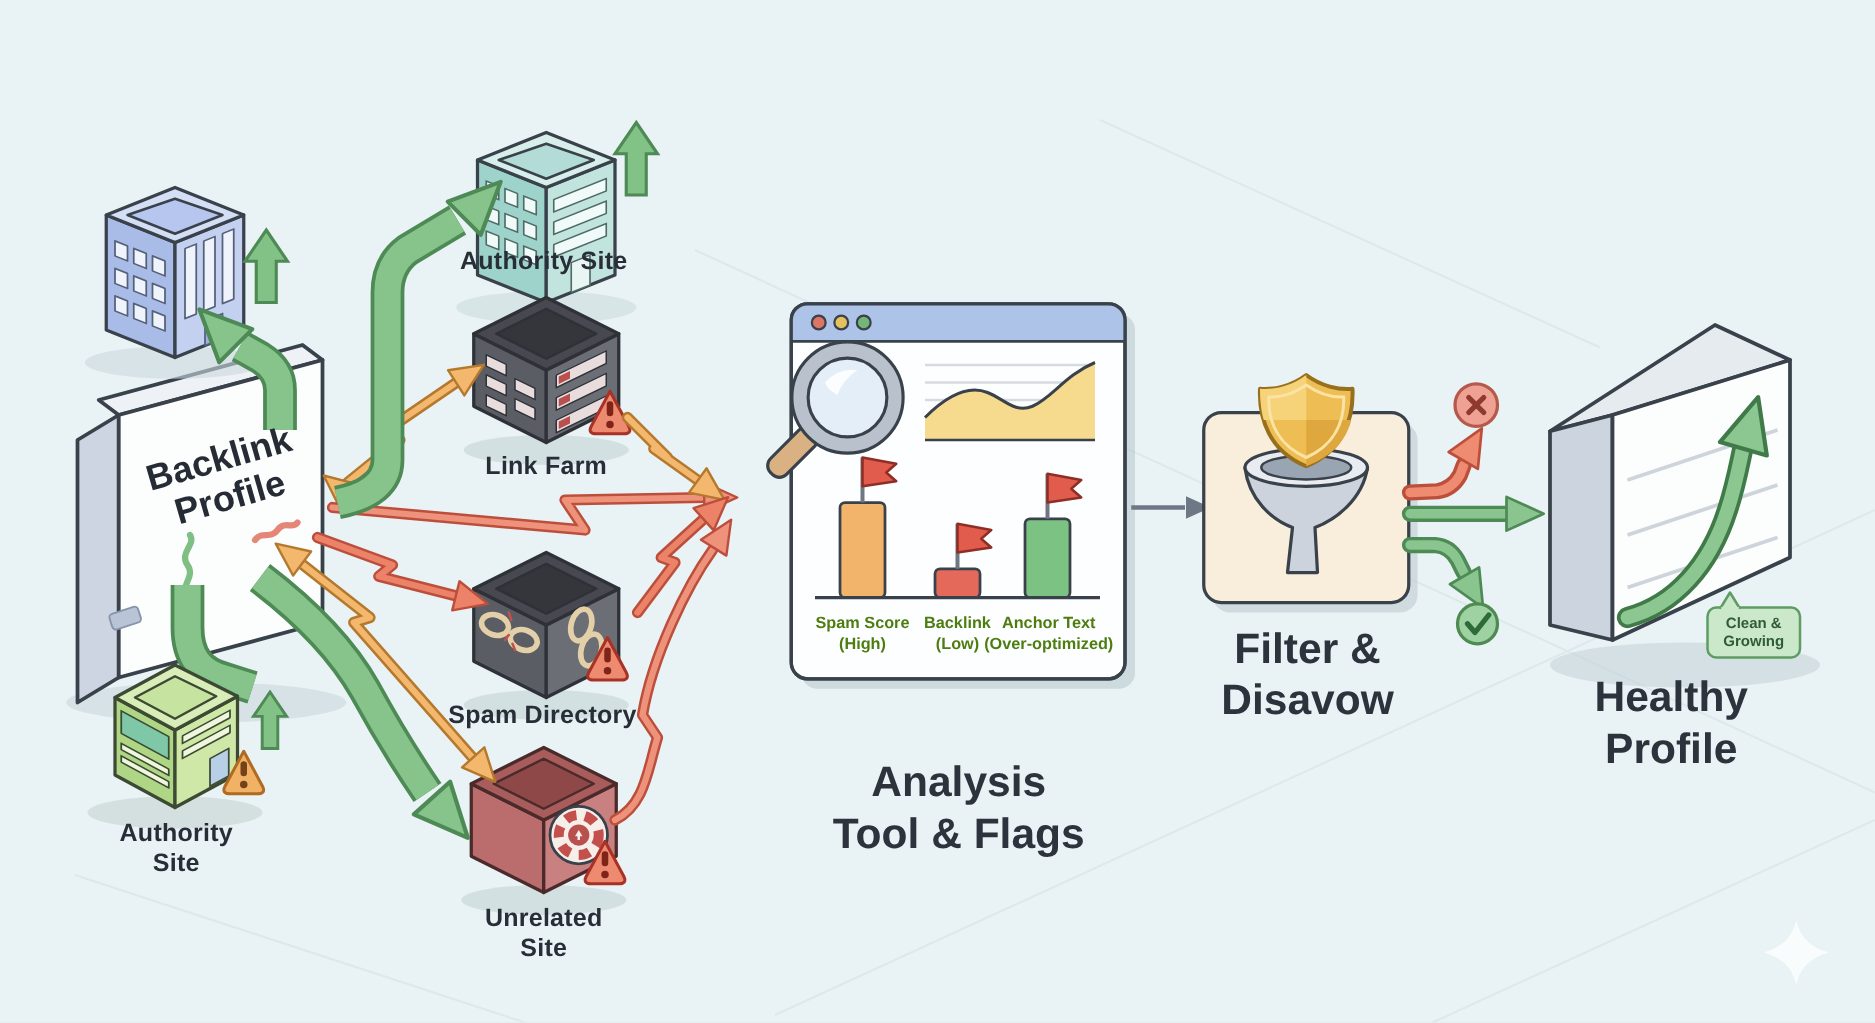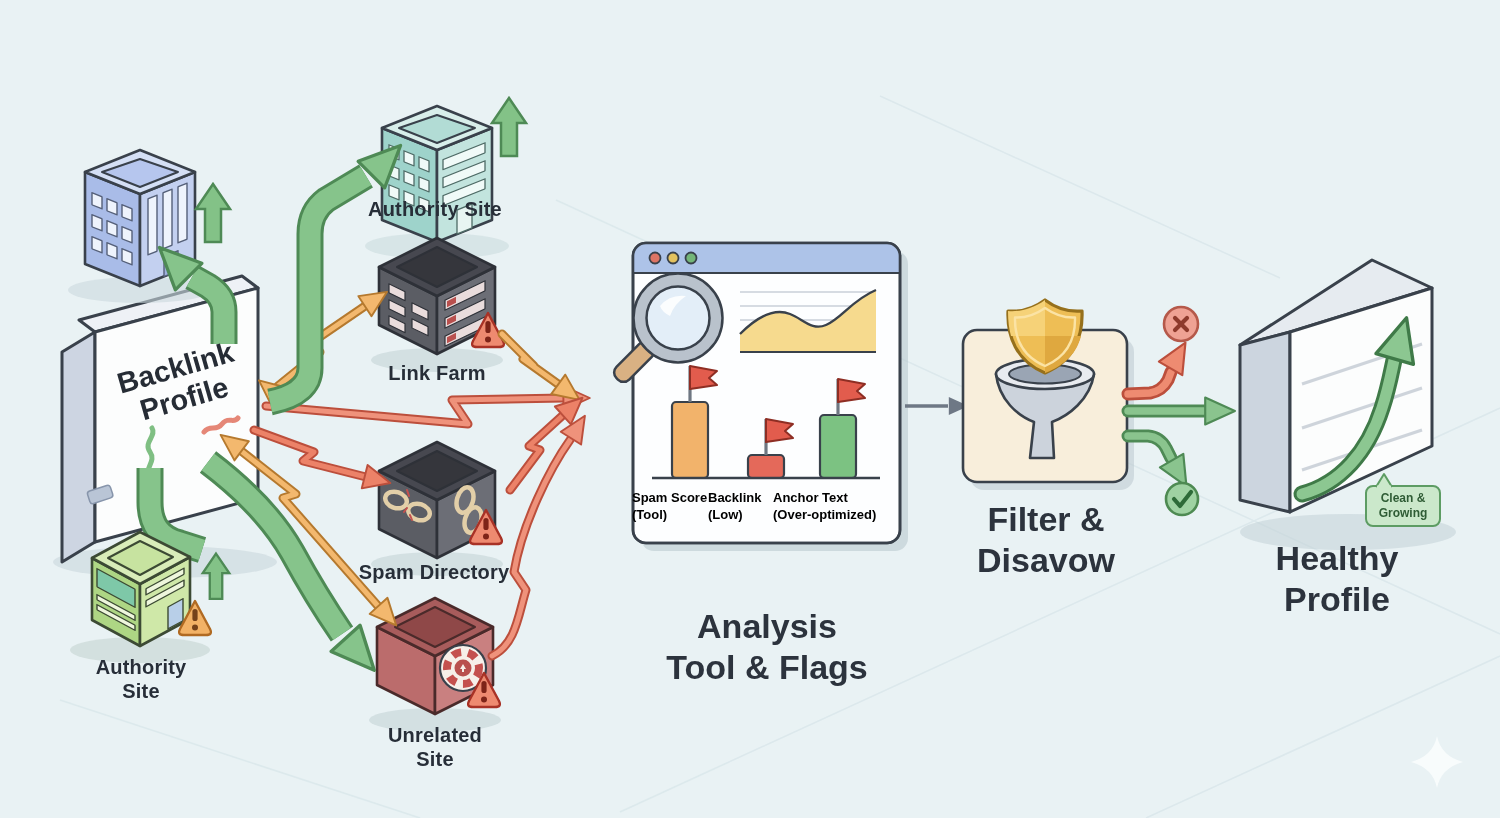--- a/index.html
+++ b/index.html
@@ -3,21 +3,21 @@
 <meta charset="utf-8">
 <style>
   html,body{margin:0;padding:0;background:#dfe9ec;}
   #stage{position:relative;width:1500px;height:818px;background:#e9f2f4;overflow:hidden;
          font-family:"Liberation Sans",sans-serif;}
   svg{position:absolute;left:0;top:0;}
   .lbl{position:absolute;color:#272e38;text-align:center;line-height:1.18;pointer-events:none;}
   .node{font-size:20px;font-weight:700;letter-spacing:.2px;}
   .section{font-size:34px;font-weight:700;line-height:1.22;color:#2c333d;}
   .backlink{font-size:29px;font-weight:700;color:#262c35;transform:rotate(-16deg);line-height:1.1;}
-  .barlbl{position:absolute;font-size:13px;font-weight:700;color:#000000;line-height:1.3;pointer-events:none;}
+  .barlbl{position:absolute;font-size:13px;font-weight:700;color:#4d7c0f;text-align:center;line-height:1.3;pointer-events:none;}
   .barlbl span{display:block;}
   .badgelbl{position:absolute;font-size:12px;font-weight:700;color:#2f5c35;text-align:center;line-height:1.25;pointer-events:none;}
 </style>
 </head>
 <body>
 
 <div id="stage">
 
 <svg width="1500" height="818" viewBox="0 0 1500 818">
   <defs>
@@ -364,21 +364,21 @@
 <div class="lbl node" style="left:334px;top:561px;width:200px;">Spam Directory</div>
 <div class="lbl node" style="left:380px;top:724px;width:110px;">Unrelated Site</div>
 <div class="lbl node" style="left:86px;top:656px;width:110px;">Authority Site</div>
 <div class="lbl section" style="left:662px;top:562px;width:210px;margin-top:44px;">Analysis Tool &amp; Flags</div>
 <div class="lbl section" style="left:956px;top:499px;width:180px;">Filter &amp; Disavow</div>
 <div class="lbl section" style="left:1262px;top:538px;width:150px;">Healthy Profile</div>
 <div class="badgelbl" style="left:1366px;top:491px;width:74px;">Clean &amp; Growing</div>
 
 <div class="barlbl" style="left:632px;top:490px;width:116px;">
   <span>Spam Score</span>
-  <span>(Tool)</span>
+  <span>(High)</span>
 </div>
 <div class="barlbl" style="left:708px;top:490px;width:116px;">
   <span>Backlink</span>
   <span>(Low)</span>
 </div>
 <div class="barlbl" style="left:773px;top:490px;width:132px;">
   <span>Anchor Text</span>
   <span>(Over-optimized)</span>
 </div>
 

